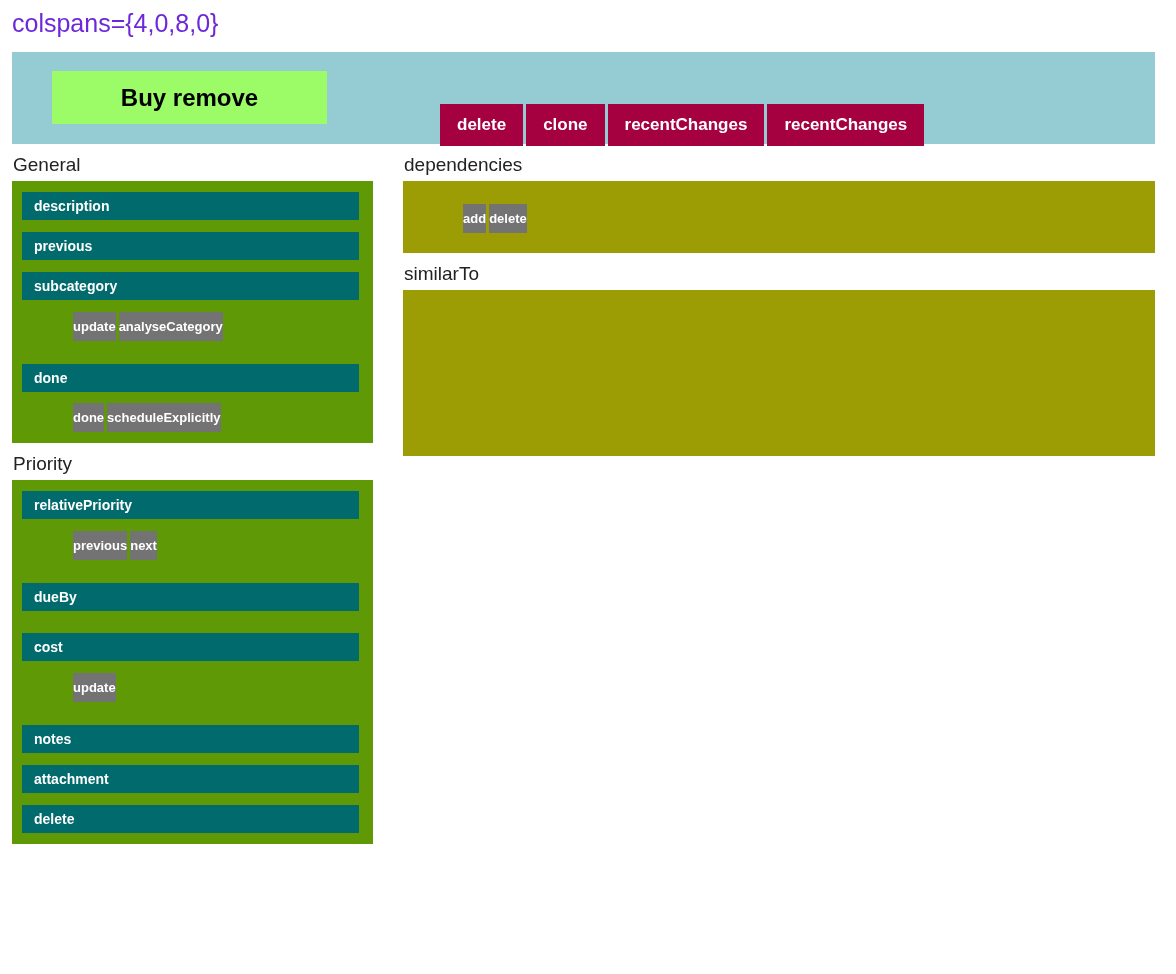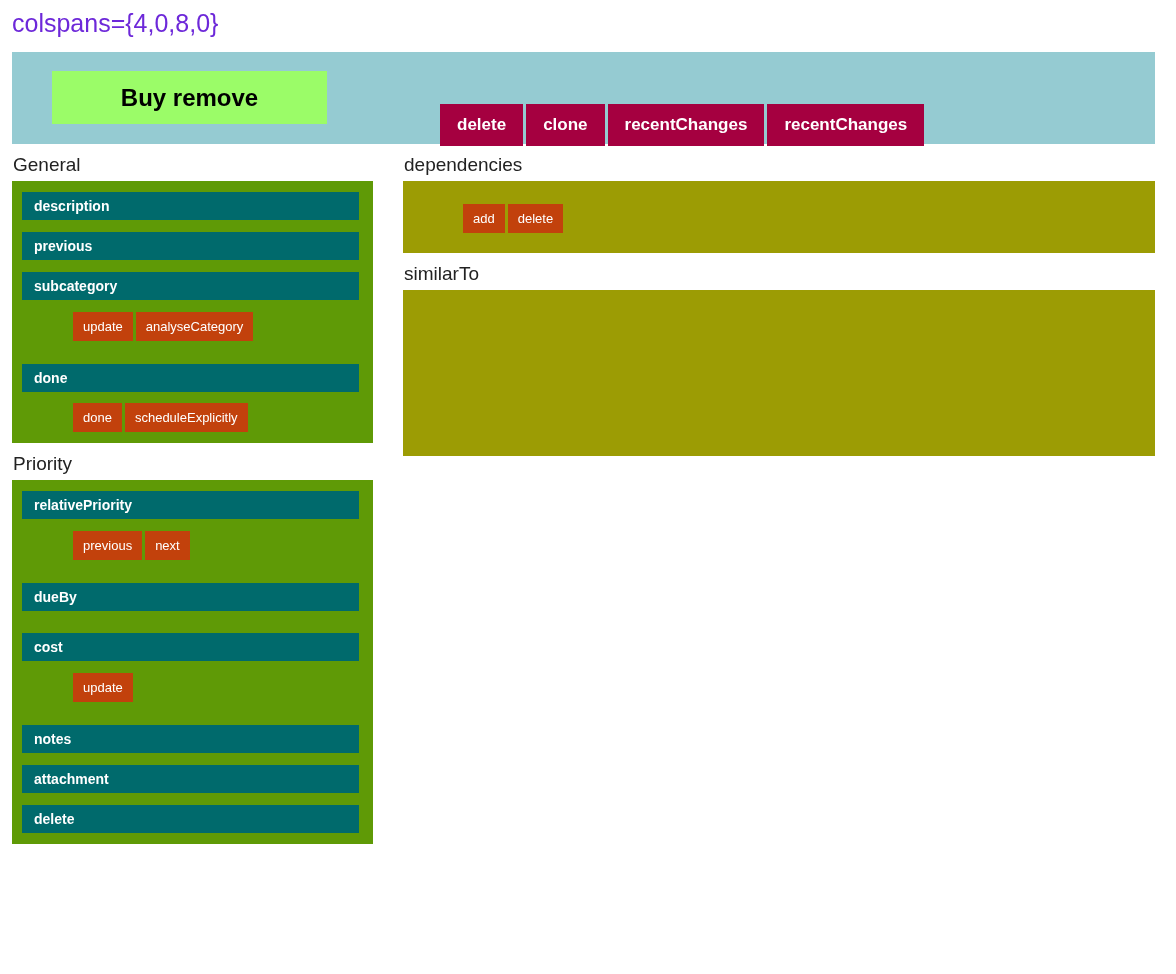--- a/index.html
+++ b/index.html
@@ -140,26 +140,26 @@
     gap: 3px;
     padding-left: 61px;
     margin-top: 12px;
     margin-bottom: 23px;
   }
   .btn-row.tight { margin-top: 11px; margin-bottom: 0; }
   .btn-row.tight + .btn-row.tight { margin-top: 6px; margin-bottom: 11px; }
   .btn-row.deps-row { padding-left: 60px; margin: 0; }
 
   .sm-btn {
-    background: #c2410c;
+    background: #737373;
     color: #ffffff;
     font-size: 13px;
-    font-weight: normal;
+    font-weight: bold;
     border: none;
-    padding: 6px 10px;
+    padding: 6px 0;
     line-height: 17px;
     cursor: pointer;
     font-family: "Liberation Sans", sans-serif;
     white-space: nowrap;
   }
 </style>
 </head>
 <body>
 
 <h1 class="page-title">colspans={4,0,8,0}</h1>

